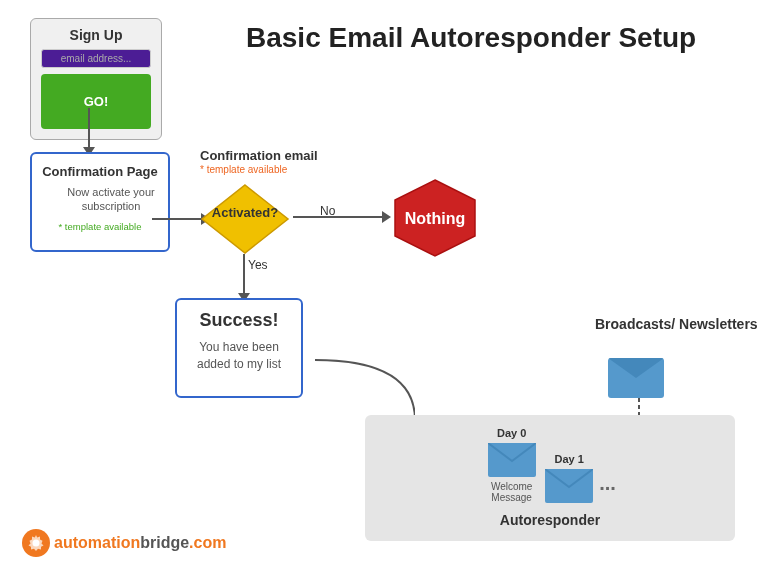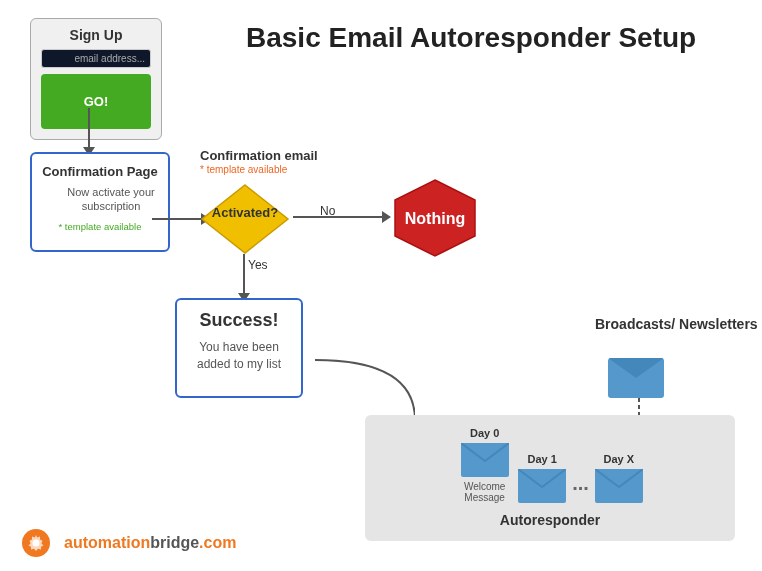--- a/index.html
+++ b/index.html
@@ -41,23 +41,22 @@
       color: #333;
       margin-bottom: 6px;
     }
     .signup-box .email-input {
       width: 100%;
       padding: 3px 5px;
       font-size: 10px;
       color: #aaa;
       border: 1px solid #ccc;
       border-radius: 3px;
-      background: #0f172a;
+      background: #4c1d95;
       margin-bottom: 6px;
-      text-align: right;
     }
     .signup-box .go-btn {
       width: 100%;
       background: #44aa22;
       color: #fff;
       font-size: 13px;
       font-weight: bold;
       border: none;
       border-radius: 4px;
       padding: 20px 0;
@@ -332,21 +331,20 @@
       border-radius: 50%;
       display: flex;
       align-items: center;
       justify-content: center;
       color: #fff;
       font-size: 14px;
     }
     .brand-text {
       font-size: 16px;
       color: #555;
-      margin-left: 10px;
     }
     .brand-text span {
       color: #f07820;
       font-weight: bold;
     }
 
     
     .env-svg {
       display: block;
     }
@@ -432,27 +430,20 @@
         <rect width="48" height="34" rx="2" fill="#5599cc"></rect>
         <polyline points="0,0 24,18 48,0" fill="none" stroke="#4488bb" stroke-width="2"></polyline>
       </svg>
     </div>
 
 
     <div class="day-item">
       <div class="dots-item">...</div>
     </div>
 
-    <div class="day-item">
-      <div class="day-label">Day X</div>
-      <svg class="env-svg" width="48" height="34" viewBox="0 0 48 34">
-        <rect width="48" height="34" rx="2" fill="#5599cc"></rect>
-        <polyline points="0,0 24,18 48,0" fill="none" stroke="#4488bb" stroke-width="2"></polyline>
-      </svg>
-    </div>
   </div>
   <div style="text-align:center;margin-top:8px;">
     <span class="autoresponder-title">Autoresponder</span>
   </div>
 </div>
 
 <div class="footer-brand">
   <div class="brand-gear">
     <svg width="18" height="18" viewBox="0 0 18 18" fill="white">
       <circle cx="9" cy="9" r="3.5" fill="white"></circle>

